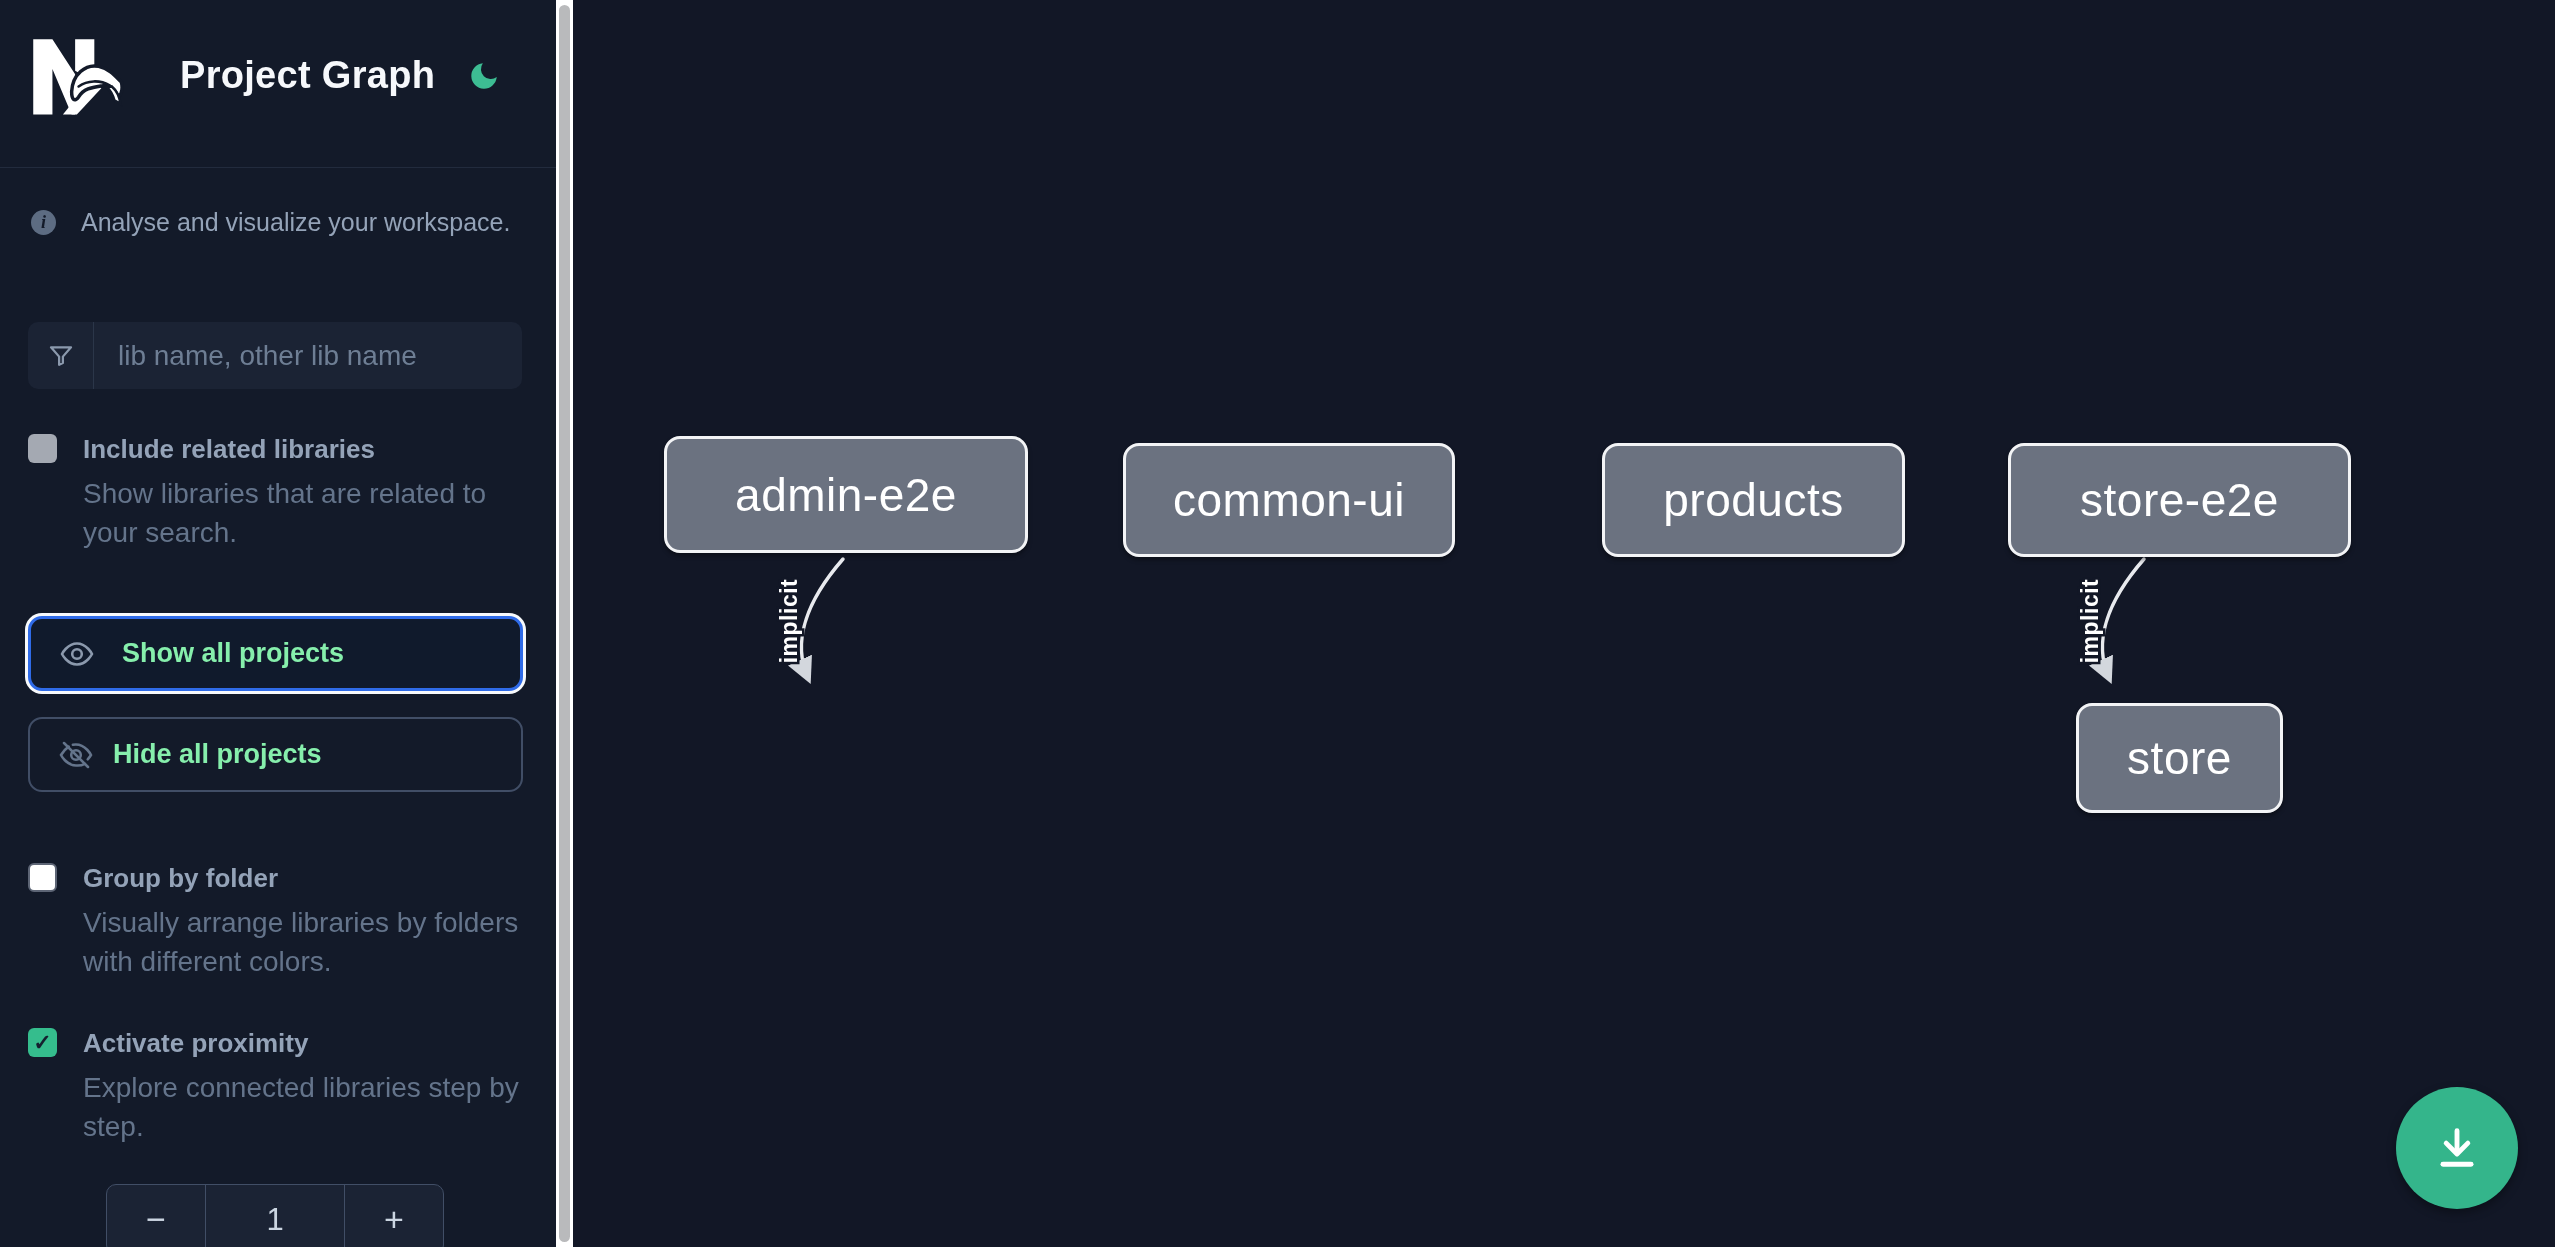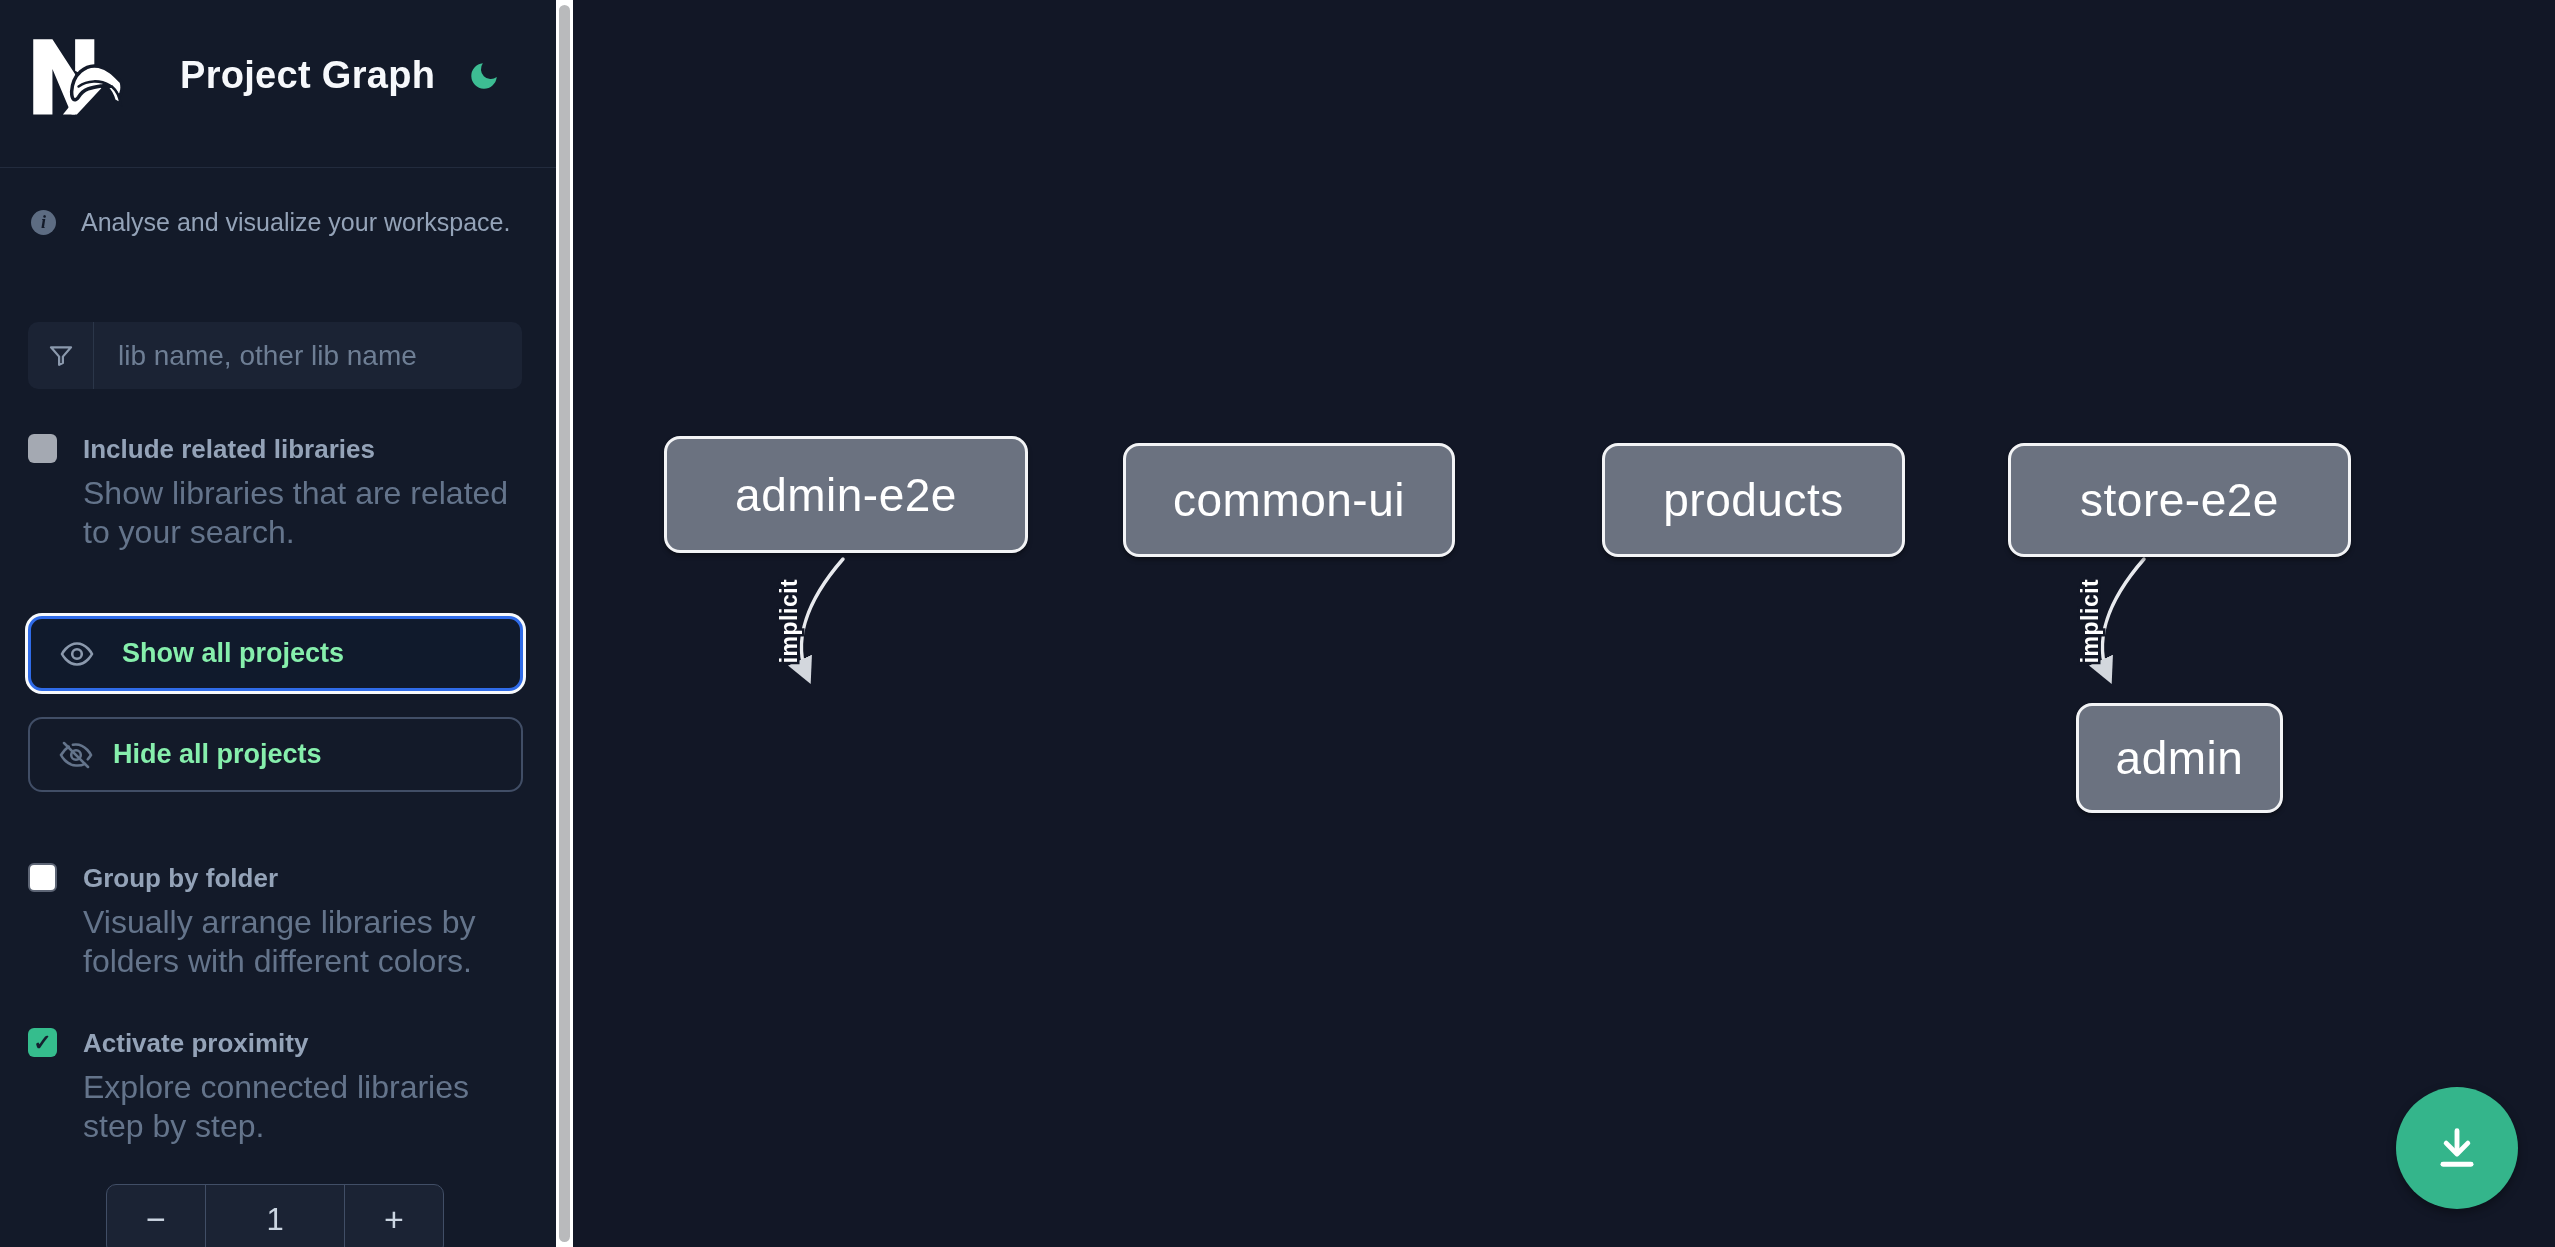--- a/index.html
+++ b/index.html
@@ -70,21 +70,21 @@
   .checkbox {
     width:29px; height:29px; border-radius:6px; margin-top:1px;
     cursor:pointer; display:flex; align-items:center; justify-content:center;
     font-size:22px; font-weight:700; color:transparent;
   }
   .cb-gray  { background:#a4a9b2; }
   .cb-white { background:#ffffff; border:2px solid #5d6575; }
   .cb-green { background:#ffffff; border:2px solid #5d6575; }
   .cb-green.checked { background:#35bd8d; border:none; color:#15202f; }
   .toggle-label { color:#94a3b8; font-size:26px; font-weight:700; line-height:30px; padding-top:1px; }
-  .toggle-desc  { color:#64748b; font-size:32px; font-weight:400; line-height:39px; margin-top:10px; }
+  .toggle-desc  { color:#64748b; font-size:28px; font-weight:400; line-height:39px; margin-top:10px; }
 
   .sb-button {
     margin:0 34px 0 28px; height:75px; width:495px;
     display:flex; align-items:center; gap:27px; padding-left:28px;
     background:transparent; border-radius:14px; cursor:pointer;
     color:#86efac; font-size:27px; font-weight:600;
     font-family:"Liberation Sans", sans-serif;
   }
   .sb-button svg { width:36px; height:36px; flex:0 0 auto; }
   .sb-button.active {
@@ -260,16 +260,16 @@
       <svg viewBox="0 0 48 48" fill="none" stroke="#ffffff" stroke-width="4.5" stroke-linecap="round" stroke-linejoin="round" aria-hidden="true">
         <path d="M24 8v20"></path>
         <path d="M14 19.5 24 29.5 34 19.5"></path>
         <path d="M11 39h26"></path>
       </svg>
     </button>
   <div class="graph-node" style="left: 91px; top: 436px; width: 364px; height: 117px;">admin-e2e</div>
       <div class="graph-node" style="left: 550px; top: 443px; width: 332px; height: 114px;">common-ui</div>
       <div class="graph-node" style="left: 1029px; top: 443px; width: 303px; height: 114px;">products</div>
       <div class="graph-node" style="left: 1435px; top: 443px; width: 343px; height: 114px;">store-e2e</div>
-      <div class="graph-node" style="left: 1503px; top: 703px; width: 207px; height: 110px;">admin</div>
+      <div class="graph-node" style="left: 1503px; top: 703px; width: 207px; height: 110px;">store</div>
     </main>
 
 </div>
 
 </body></html>

